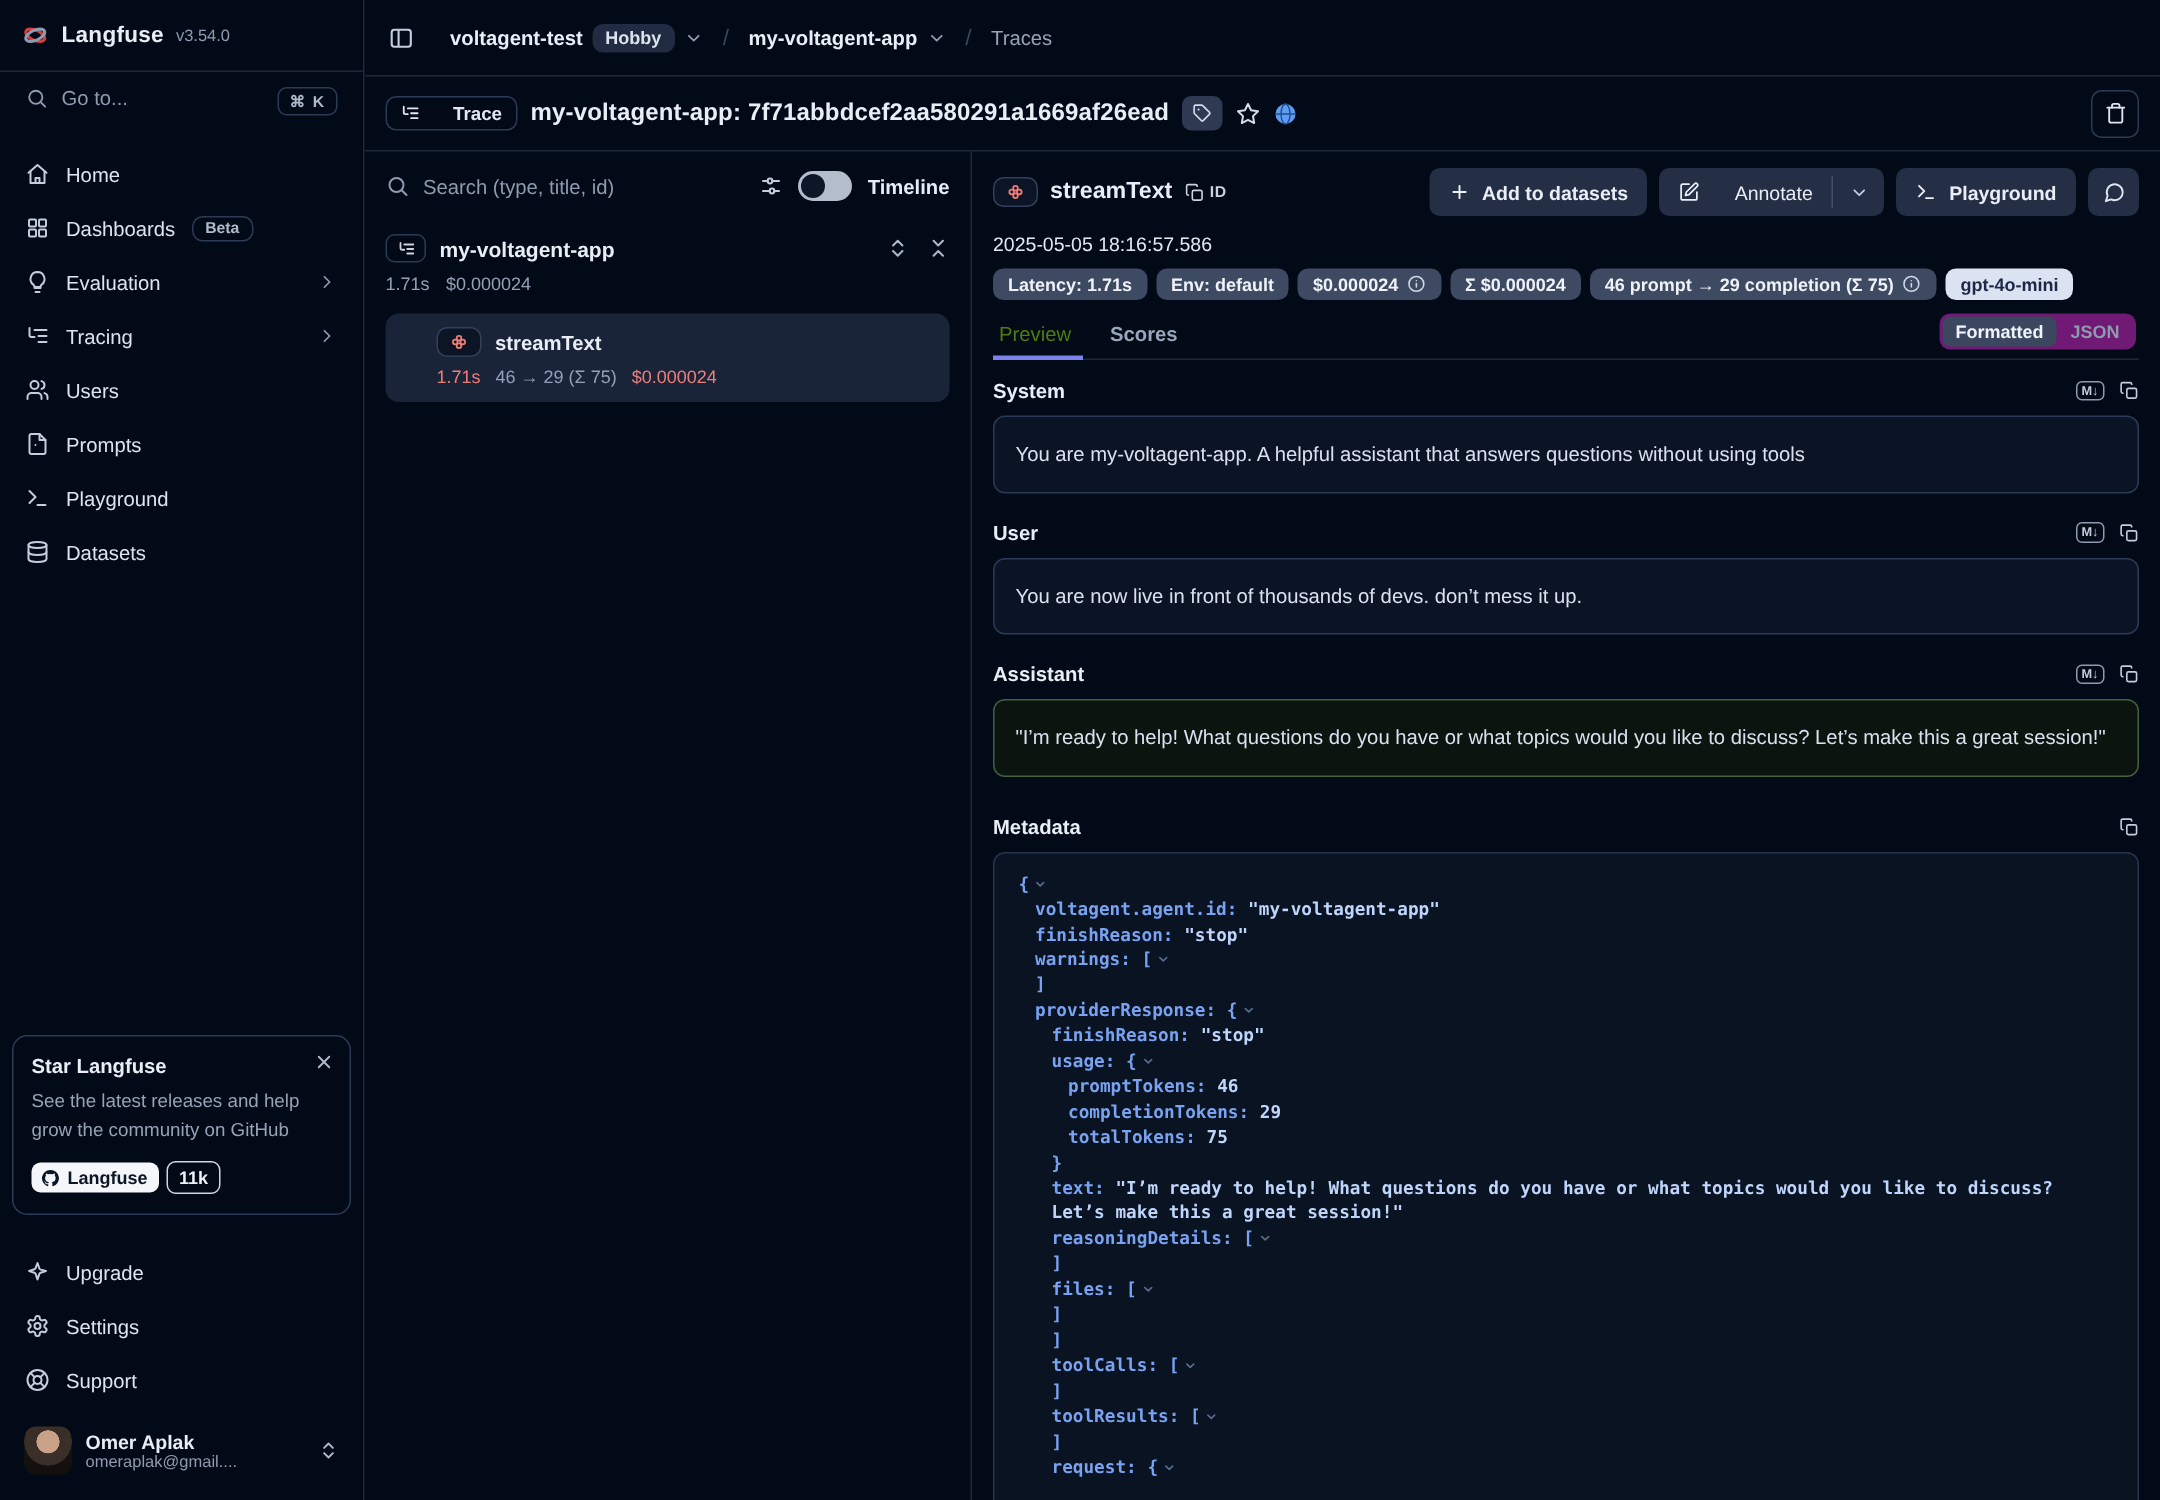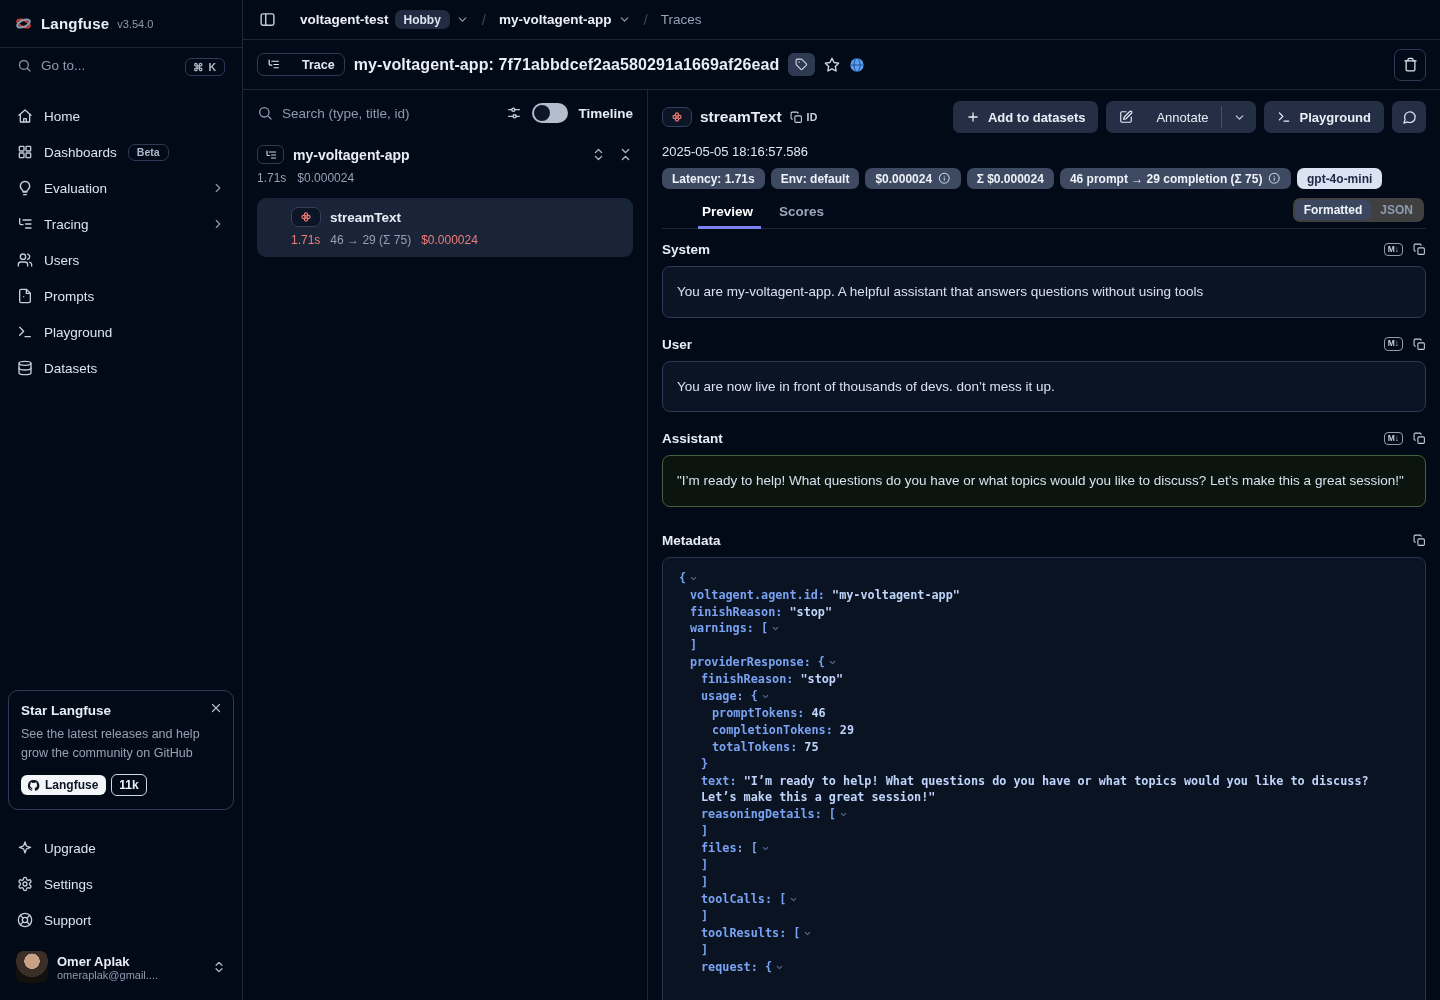--- a/index.html
+++ b/index.html
@@ -41,21 +41,21 @@
   .avatar{width:32px; height:32px; border-radius:8px; background:
     radial-gradient(circle at 50% 32%, #c9a187 0 28%, #3a2e28 29% 58%, #14100d 59%);
     flex:none;}
   .user-meta{min-width:0;}
   .user-name{font-size:13px; font-weight:700; white-space:nowrap;}
   .user-email{font-size:11px; color:var(--muted); white-space:nowrap; overflow:hidden; text-overflow:ellipsis; max-width:108px;}
   .user-chev{margin-left:auto; color:var(--muted2);}
 
   
   .main{flex:1; display:flex; flex-direction:column; min-width:0;}
-  .topbar{height:40px; flex:none; border-bottom:1px solid var(--border); display:flex; align-items:center; padding:0 16px; gap:10px;}
+  .topbar{height:51px; flex:none; border-bottom:1px solid var(--border); display:flex; align-items:center; padding:0 16px; gap:10px;}
   .crumb{font-size:13.5px; font-weight:600; color:#eaeff7; display:flex; align-items:center; gap:6px; cursor:pointer;}
   .crumb-badge{background:#212c42; border-radius:7px; padding:2.5px 9px; font-size:12px; font-weight:600; color:#dbe3ef;}
   .crumb-sep{color:#39465f; font-size:15px; padding:0 3px;}
   .crumb-muted{color:#97a3b8; font-weight:500; font-size:13.5px;}
   .chev{color:var(--muted);}
 
   .trace-bar{height:50px; flex:none; border-bottom:1px solid var(--border); display:flex; align-items:center; padding:0 14px; gap:9px;}
   .trace-badge{display:inline-flex; align-items:flex-start; gap:22px; border:1px solid var(--border2); border-radius:7px; padding:3.5px 9px; font-size:12.5px; font-weight:700; color:#e2e8f3;}
   .trace-title{font-size:16px; font-weight:700; letter-spacing:.1px; white-space:nowrap;}
   .tag-btn{background:#2e3a52; border-radius:6px; width:27px; height:23px; display:flex; align-items:center; justify-content:center; color:#d4dcea; cursor:pointer;}
@@ -100,24 +100,24 @@
   .btn-split .divider{width:1px; background:#42506c; margin:5px 0;}
   .btn-split .chev-part{width:34px; display:flex; align-items:center; justify-content:center; color:#c3cdde; cursor:pointer;}
   .icon-btn{width:34px; height:32px; background:var(--btn); border-radius:7px; display:flex; align-items:center; justify-content:center; color:#dfe6f2; cursor:pointer;}
   .timestamp{margin-top:11px; font-size:13px; font-weight:500; color:#e2e8f2;}
   .badges{margin-top:9px; display:flex; align-items:center; gap:6px; flex-wrap:wrap;}
   .badge{display:inline-flex; align-items:center; gap:6px; background:var(--badge); border-radius:7px; padding:3.5px 10px; font-size:12px; font-weight:700; color:#eef2f9; white-space:nowrap;}
   .badge.light{background:#dbe3f3; color:#1c2845;}
   .badge .ic{color:#cdd7e6;}
   .tabs-row{margin-top:9px; display:flex; align-items:flex-end; border-bottom:1px solid var(--border); padding:0 2px;}
   .tab{font-size:13.5px; padding:0 2px 9px; margin-right:22px; cursor:pointer; position:relative;}
-  .tab.active{font-weight:700; color:#ffffff;margin-left:36px;}
+  .tab.active{font-weight:400; color:#4d7c0f;}
   .tab.active::after{content:""; position:absolute; left:-2px; right:-6px; bottom:-1px; height:3px; background:var(--purple);}
   .tab.inactive{color:#9aa6bb; font-weight:600;}
-  .fmt-toggle{margin-left:auto; margin-bottom:6px; background:#404040; border-radius:7px; padding:2px; display:flex; font-size:12px; font-weight:600;}
+  .fmt-toggle{margin-left:auto; margin-bottom:6px; background:#701a75; border-radius:7px; padding:2px; display:flex; font-size:12px; font-weight:600;}
   .fmt-seg{padding:3px 9px; border-radius:5px; color:#8e9ab0; cursor:pointer;}
   .fmt-seg.active{background:#3a475f; color:#f0f4fa;}
 
   .sections{flex:1; overflow:hidden; padding-top:13px;}
   .sec-head{display:flex; align-items:center; margin-bottom:9px;}
   .sec-label{font-size:13.5px; font-weight:700;}
   .sec-icons{margin-left:auto; display:flex; align-items:center; gap:10px; color:#c3cdde;}
   .md-chip{border:1.5px solid #8e9ab0; border-radius:4px; font-size:8.5px; font-weight:700; padding:1px 3px; color:#c3cdde; letter-spacing:0; line-height:1.1; cursor:pointer;}
   .io-box{border:1px solid var(--border2); background:var(--bg2); border-radius:8px; padding:15px 14px; font-size:13.5px; color:#d9e1ee; line-height:1.45; margin-bottom:19px;}
   .io-box.assistant{background:#0b140e; border-color:#43603f; margin-bottom:26px;}

